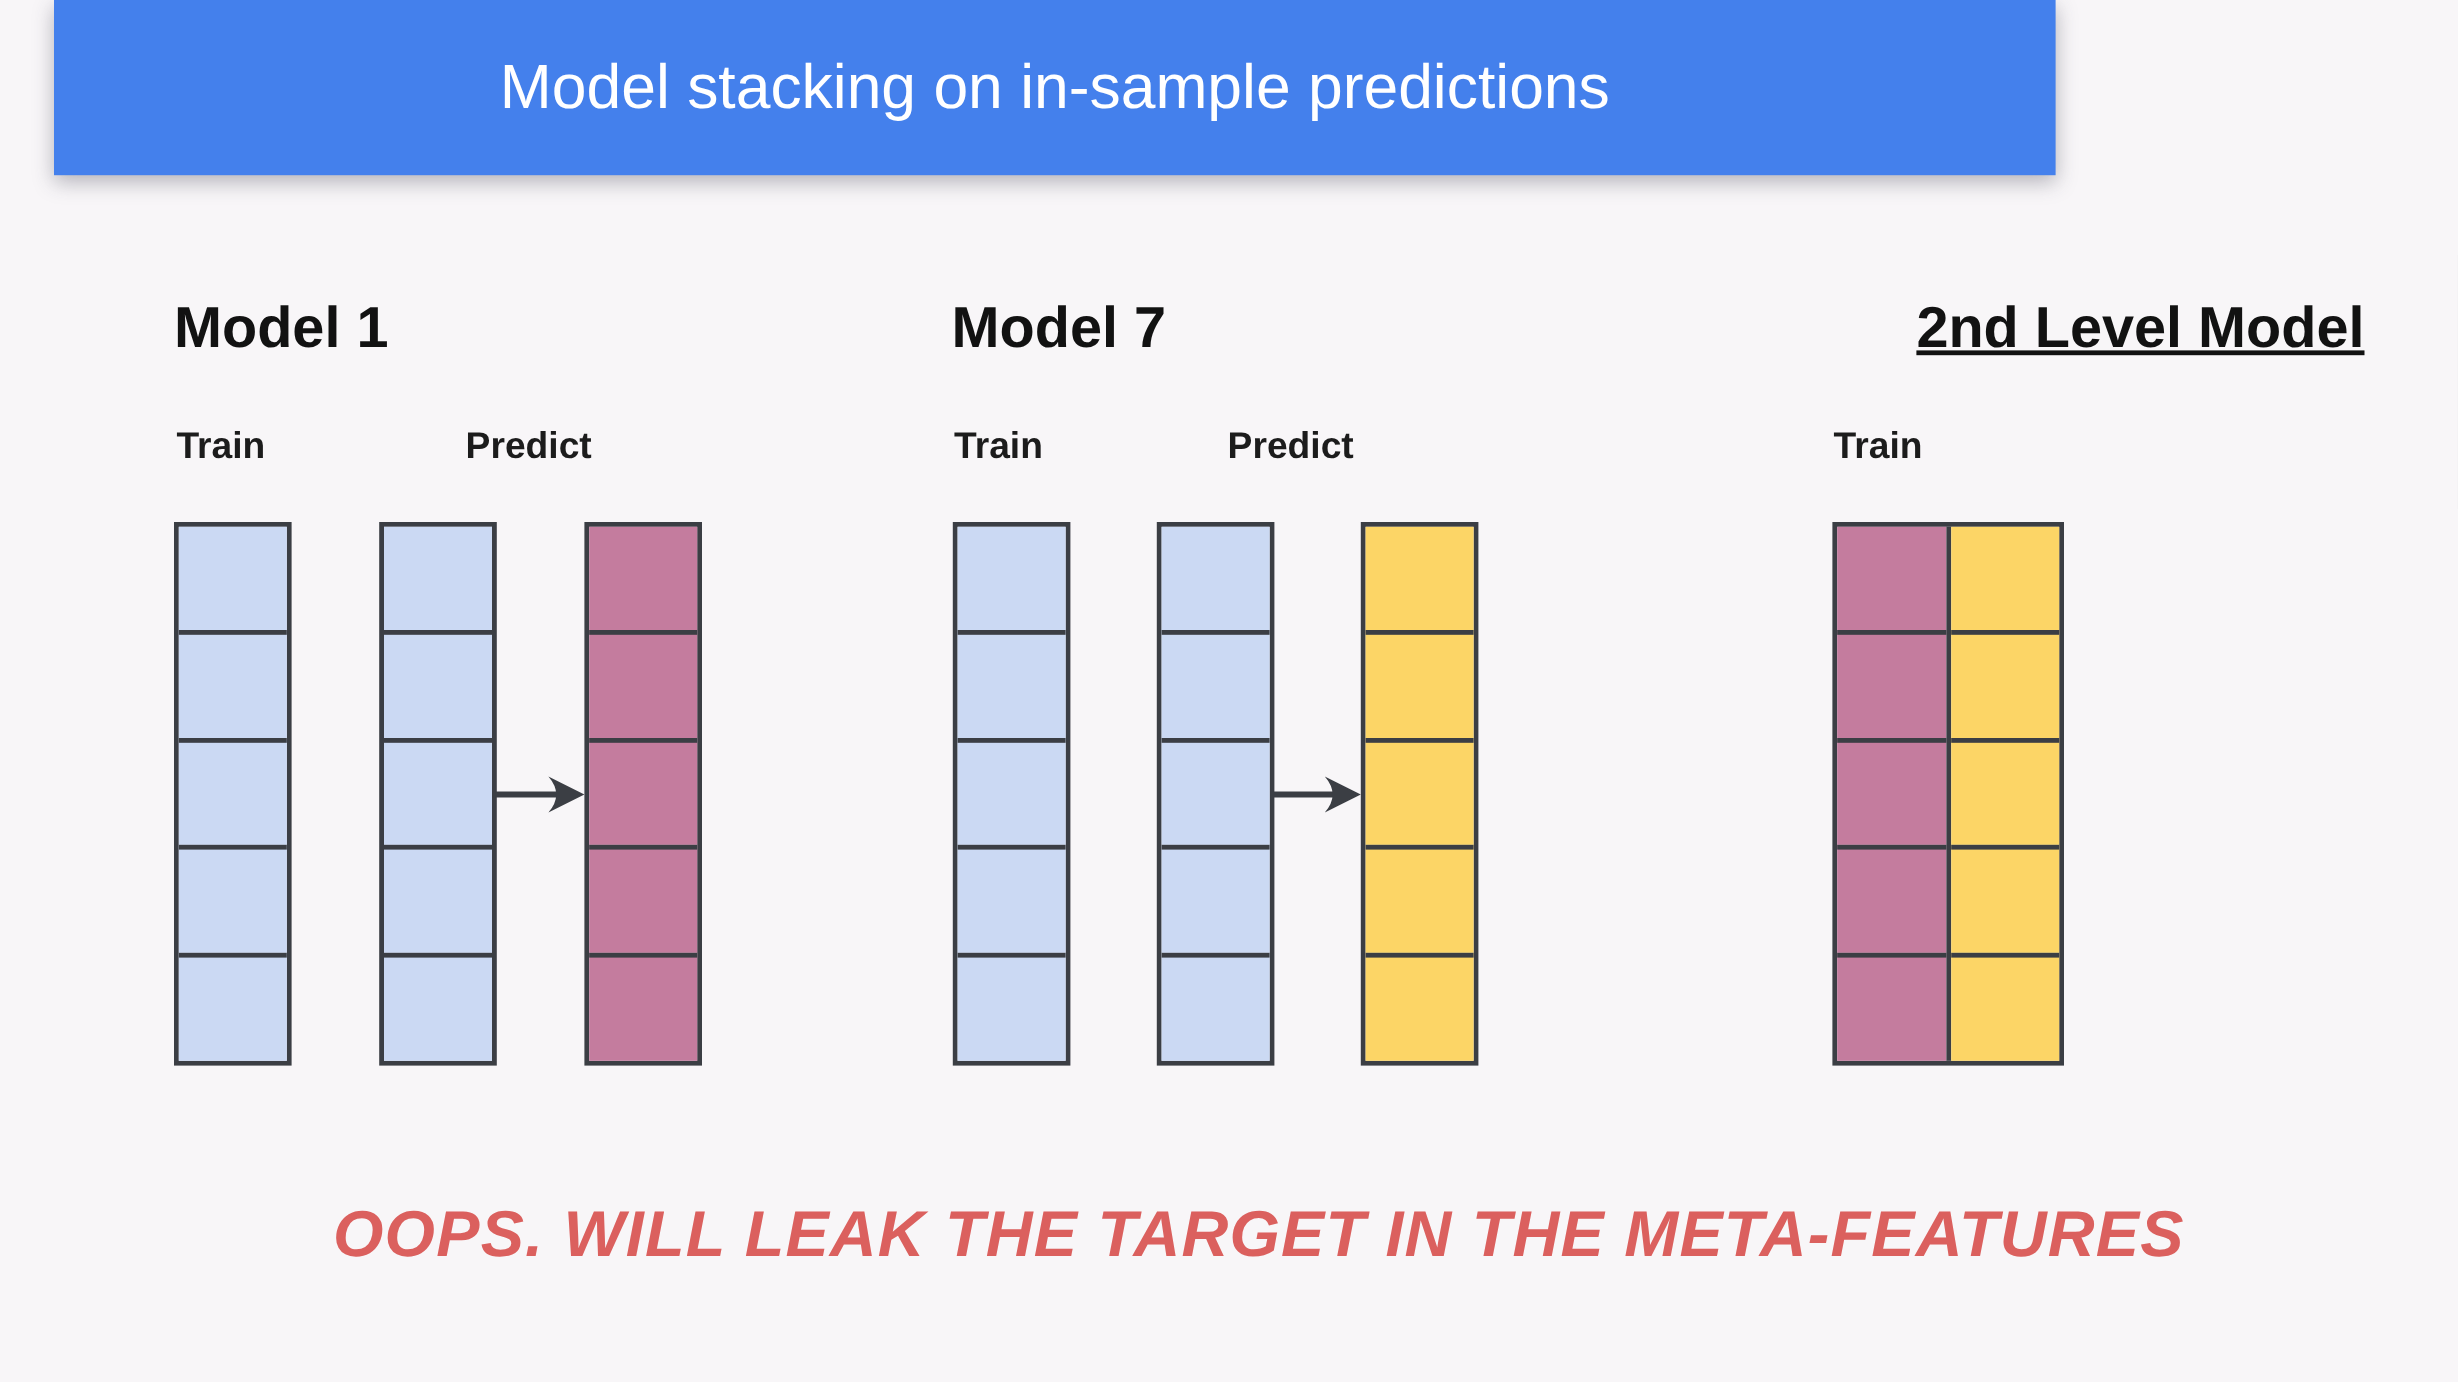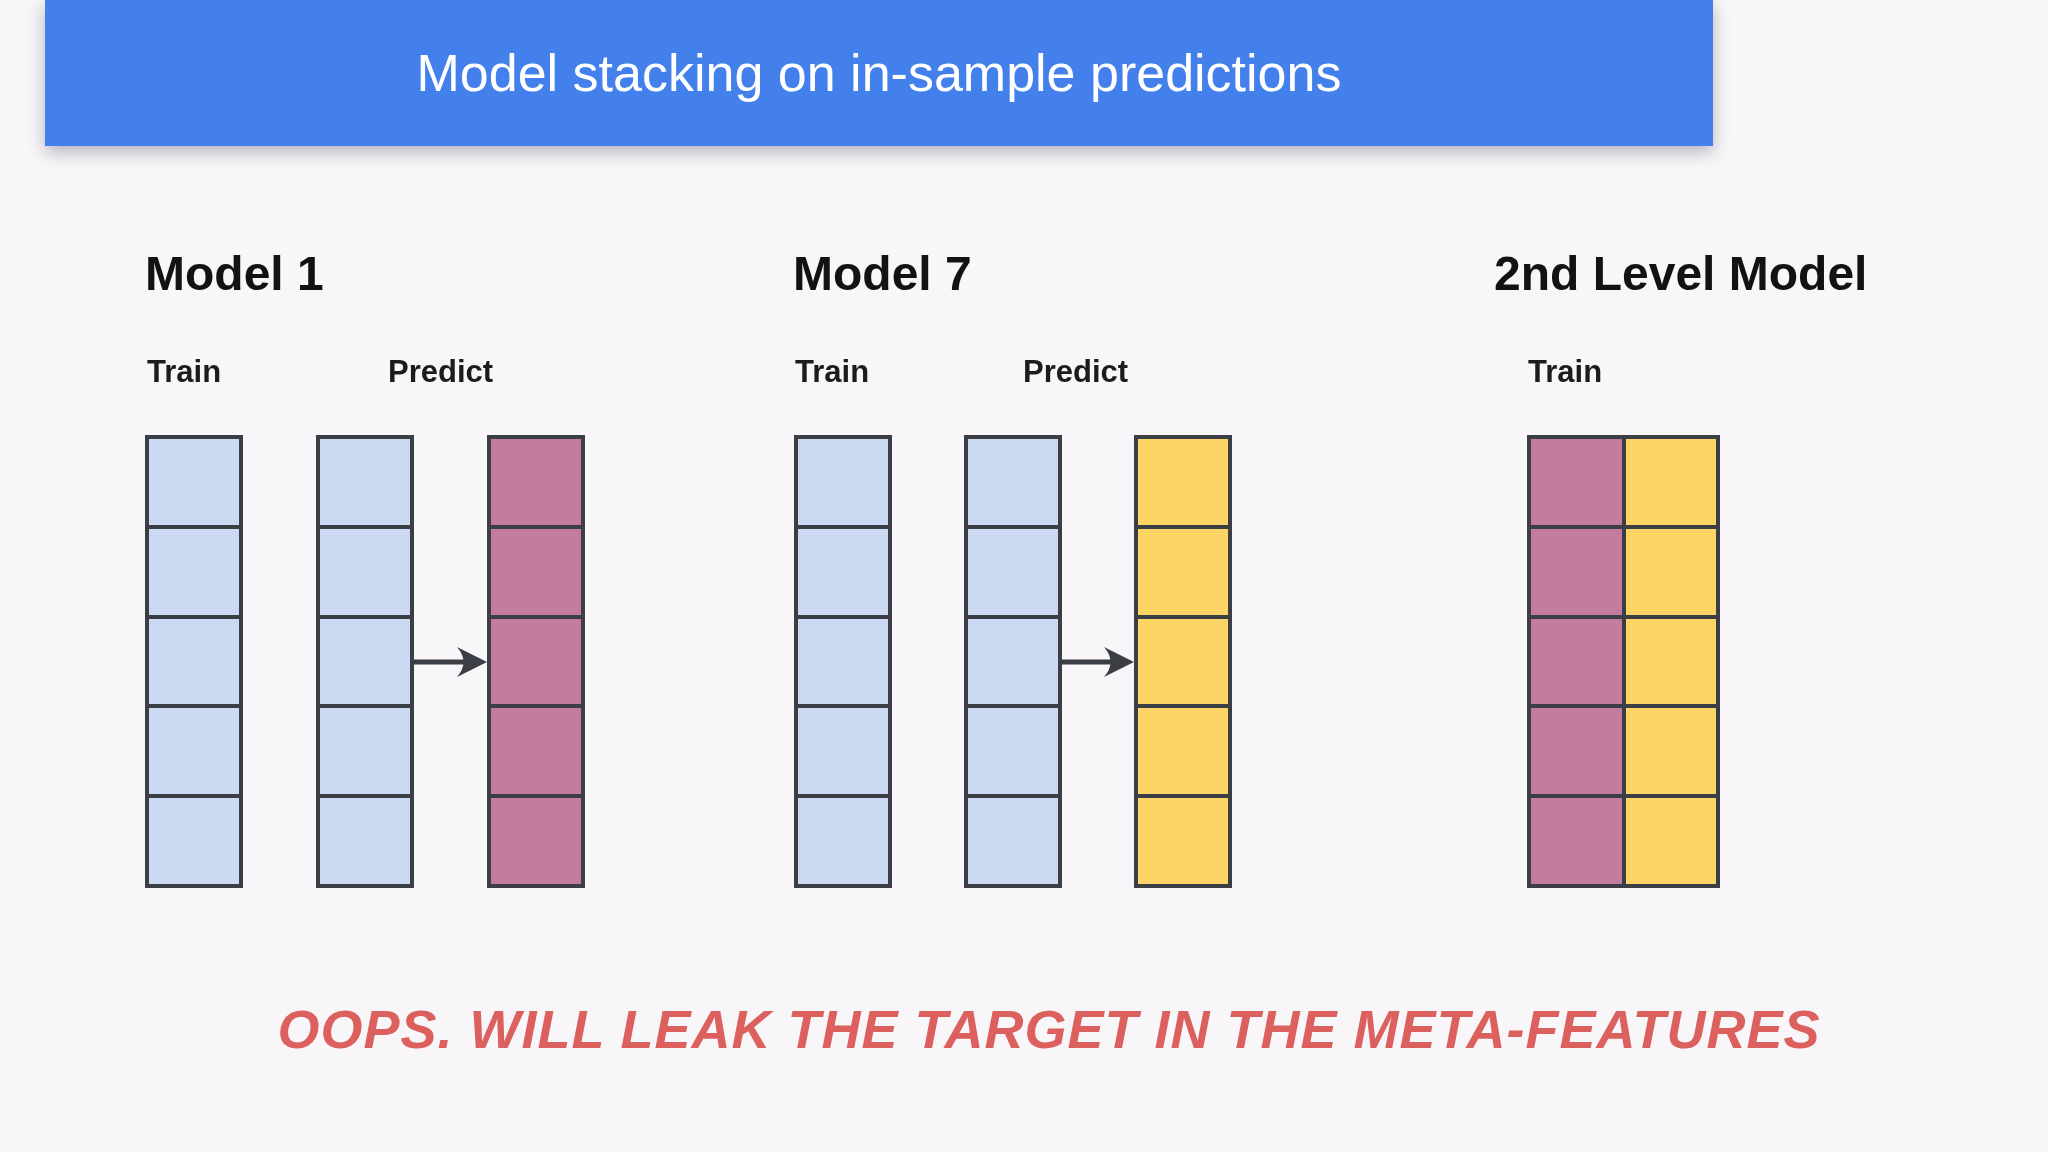--- a/index.html
+++ b/index.html
@@ -138,21 +138,21 @@
       <div class="cell"></div>
       <div class="cell"></div>
       <div class="cell"></div>
       <div class="cell"></div>
     </div>
   <svg class="arrow" style="left:1058px;" viewBox="0 0 78 44">
     <path d="M2 22 H56" stroke="var(--arrow)" stroke-width="5" fill="none"></path>
     <path d="M46 7 L76 22 L46 37 Q59 22 46 7 Z" fill="var(--arrow)"></path>
   </svg>
 
-  <div class="model-heading" style="left:1494px;">2nd Level Model</div>
+  <div class="model-heading" style="left:1597px;text-decoration:underline;">2nd Level Model</div>
   <div class="col-label" style="left:1528px;">Train</div>
   <div class="block">
     <div class="bcol pink">
         <div class="cell"></div>
         <div class="cell"></div>
         <div class="cell"></div>
         <div class="cell"></div>
         <div class="cell"></div>
       </div>
     <div class="bcol yellow">

